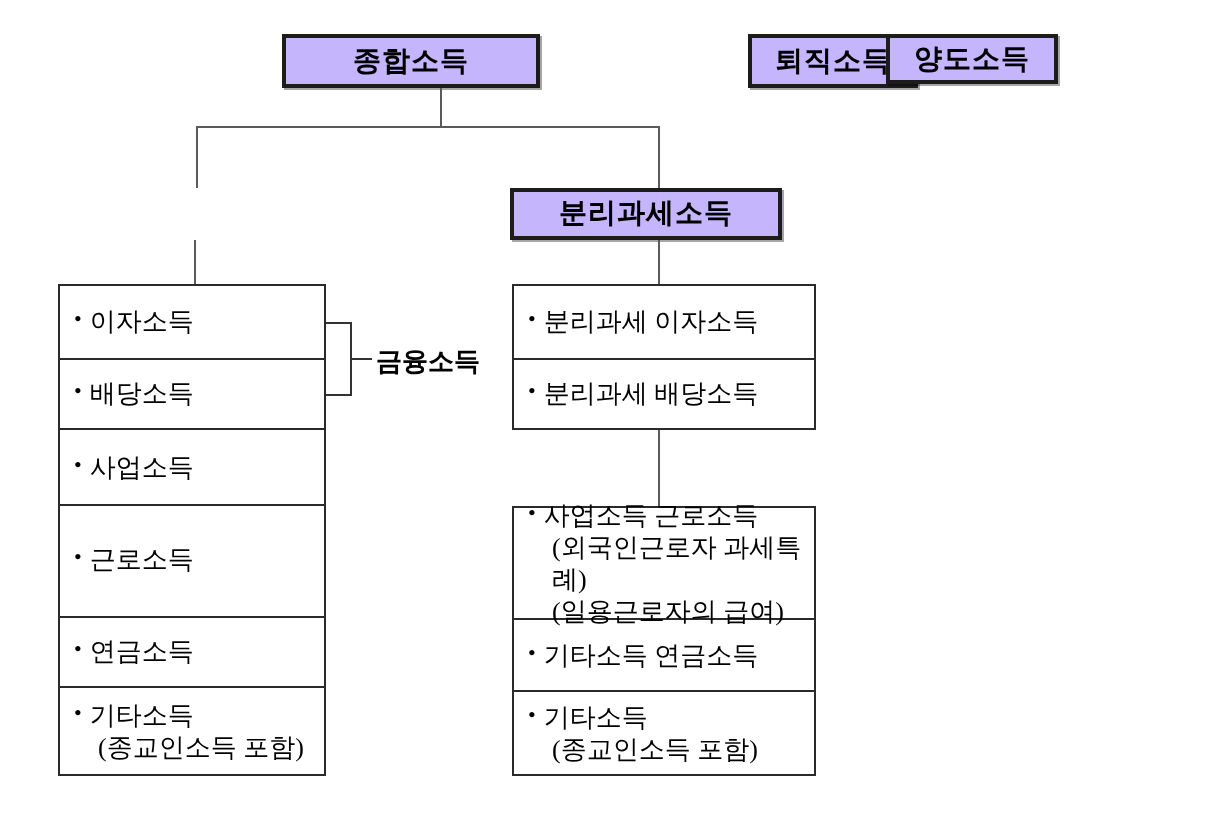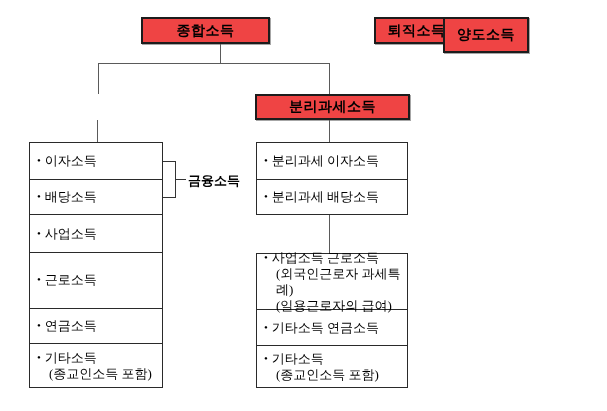--- a/index.html
+++ b/index.html
@@ -8,21 +8,21 @@
     width:607px;height:411px;
     background:#ffffff;
     font-family:"Liberation Sans","DejaVu Sans",sans-serif;
     color:#000;
     overflow:hidden;
   }
   
   .hbox{
     position:absolute;
     box-sizing:border-box;
-    background:#ef4444;
+    background:#c4b5fd;
     border:2px solid #1c1c1c;
     box-shadow:1px 1px 0 rgba(0,0,0,0.35);
     display:flex;align-items:center;justify-content:center;
     font-weight:bold;font-size:14px;
     letter-spacing:0.5px;
   }
   
   .listbox{
     position:absolute;
     box-sizing:border-box;
@@ -59,30 +59,30 @@
 <body>
 
 <div class="canvas">
 
   <div class="hbox" style="left:141px;top:17px;width:129px;height:27px;">
     <span>종합소득</span>
   </div>
   <div class="hbox" style="left:343px;top:17px;width:85px;height:27px;margin-left:31px;">
     <span>퇴직소득</span>
   </div>
-  <div class="hbox" style="left:443px;top:17px;width:86px;height:36px;">
+  <div class="hbox" style="left:443px;top:17px;width:86px;height:25px;">
     <span>양도소득</span>
   </div>
 
   <div class="line" style="left:220px;top:44px;width:1px;height:20px;"></div>
   <div class="line" style="left:98px;top:63px;width:232px;height:1px;"></div>
   <div class="line" style="left:98px;top:63px;width:1px;height:31px;"></div>
   <div class="line" style="left:329px;top:63px;width:1px;height:31px;"></div>
 
-  <div class="hbox" style="left:255px;top:94px;width:155px;height:26px;justify-content:center;">
+  <div class="hbox" style="left:255px;top:94px;width:136px;height:26px;justify-content:center;">
     <span>분리과세소득</span>
   </div>
 
   <div class="line" style="left:97px;top:120px;width:1px;height:22px;"></div>
   <div class="line" style="left:329px;top:120px;width:1px;height:22px;"></div>
   <div class="line" style="left:329px;top:215px;width:1px;height:38px;"></div>
 
   <div class="listbox" style="left:29px;top:142px;width:134px;height:246px;">
     <div class="row" style="height:37px;">
       <span class="bullet">•</span>

